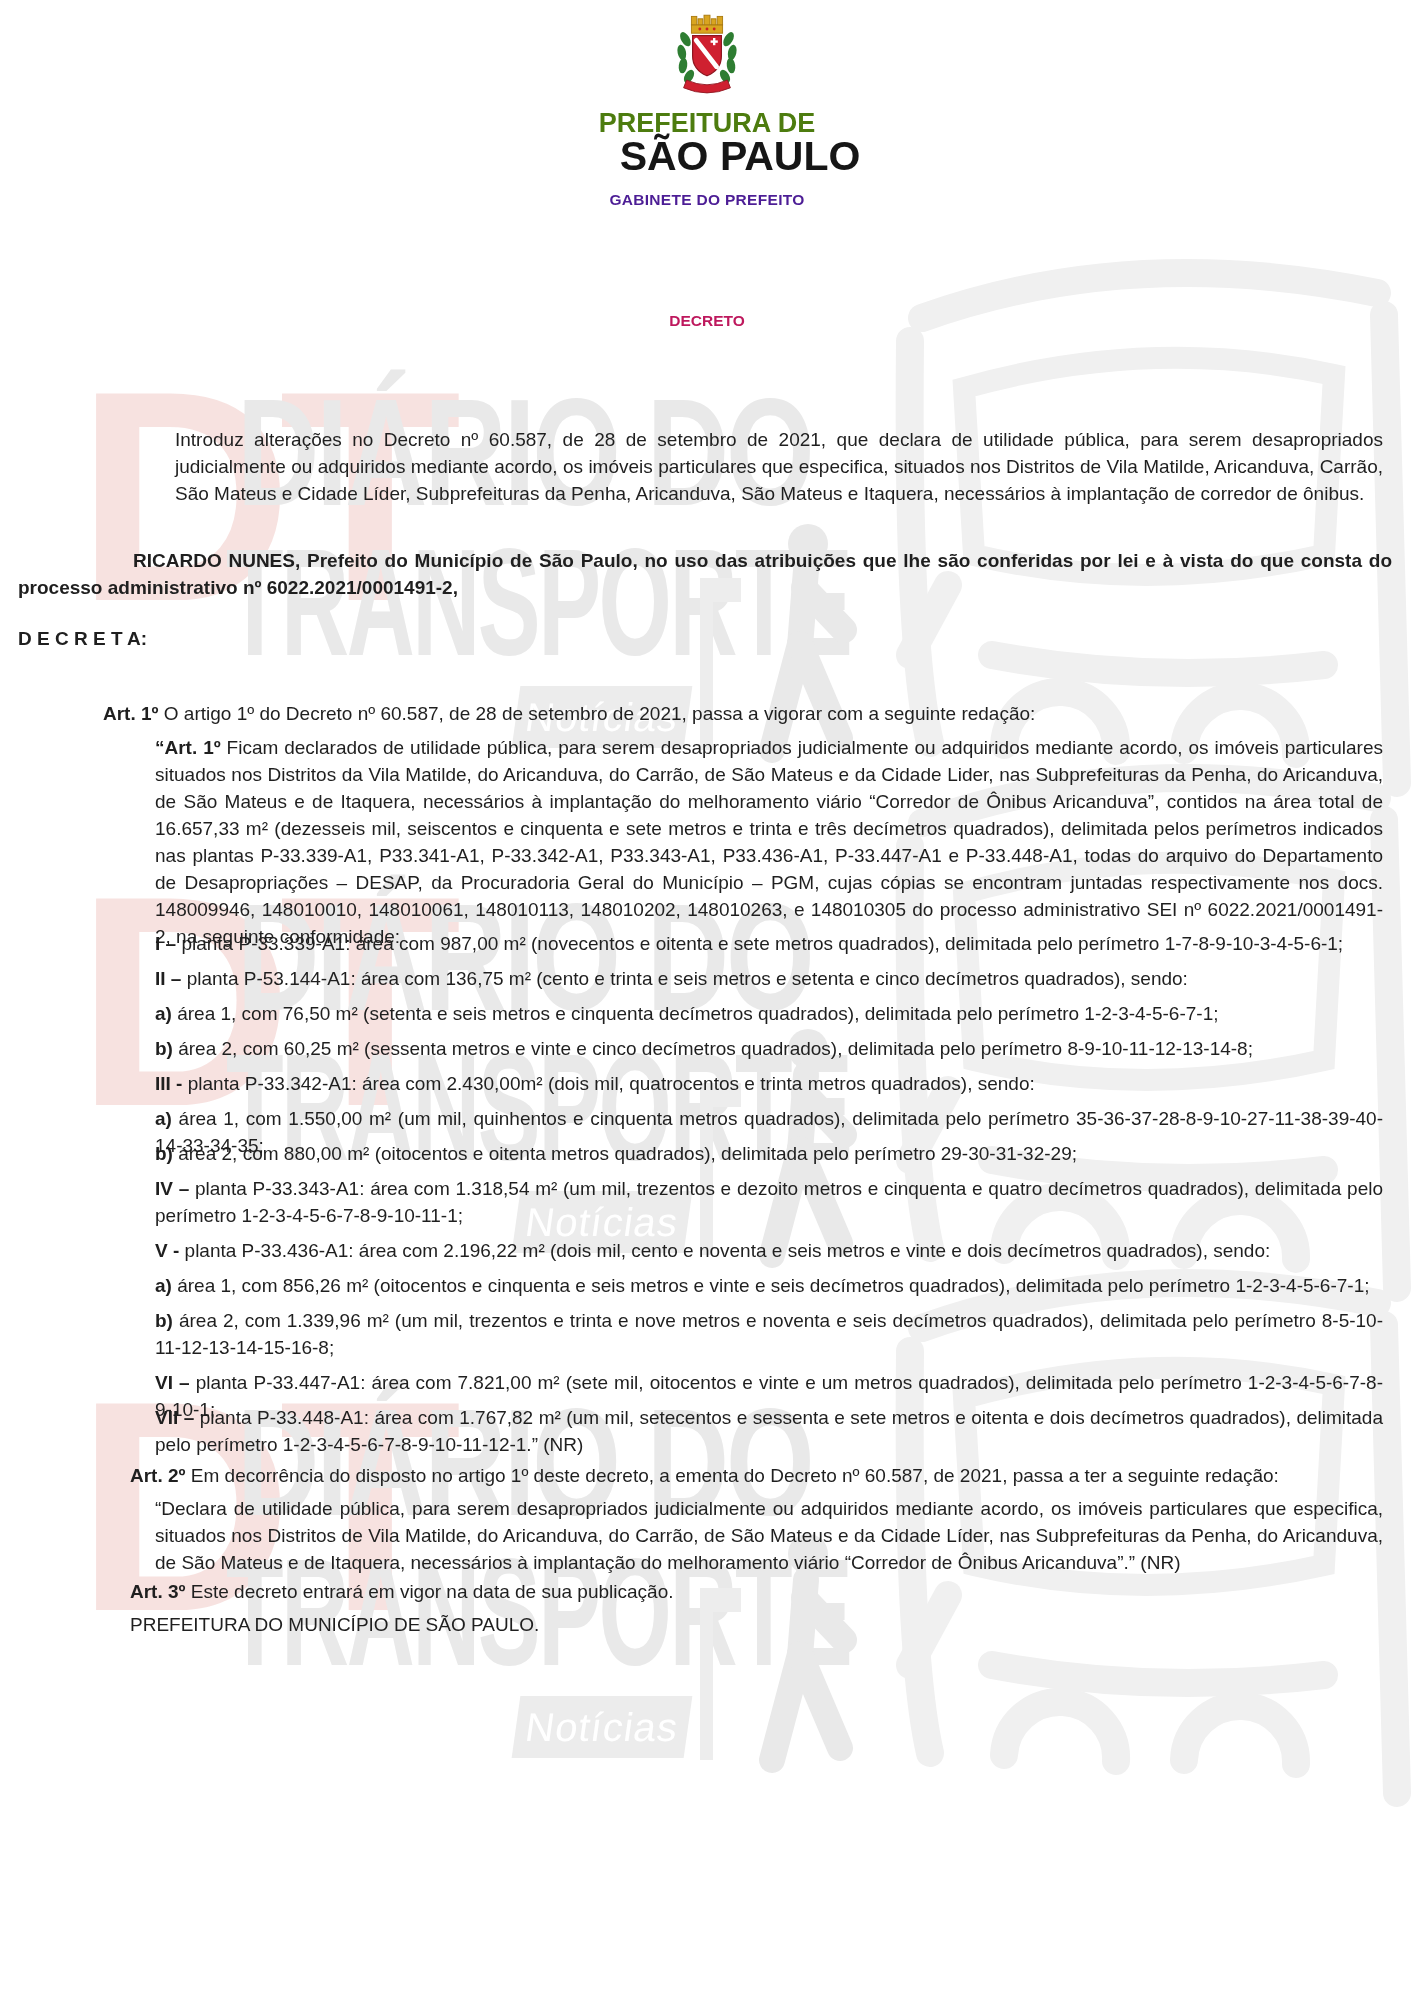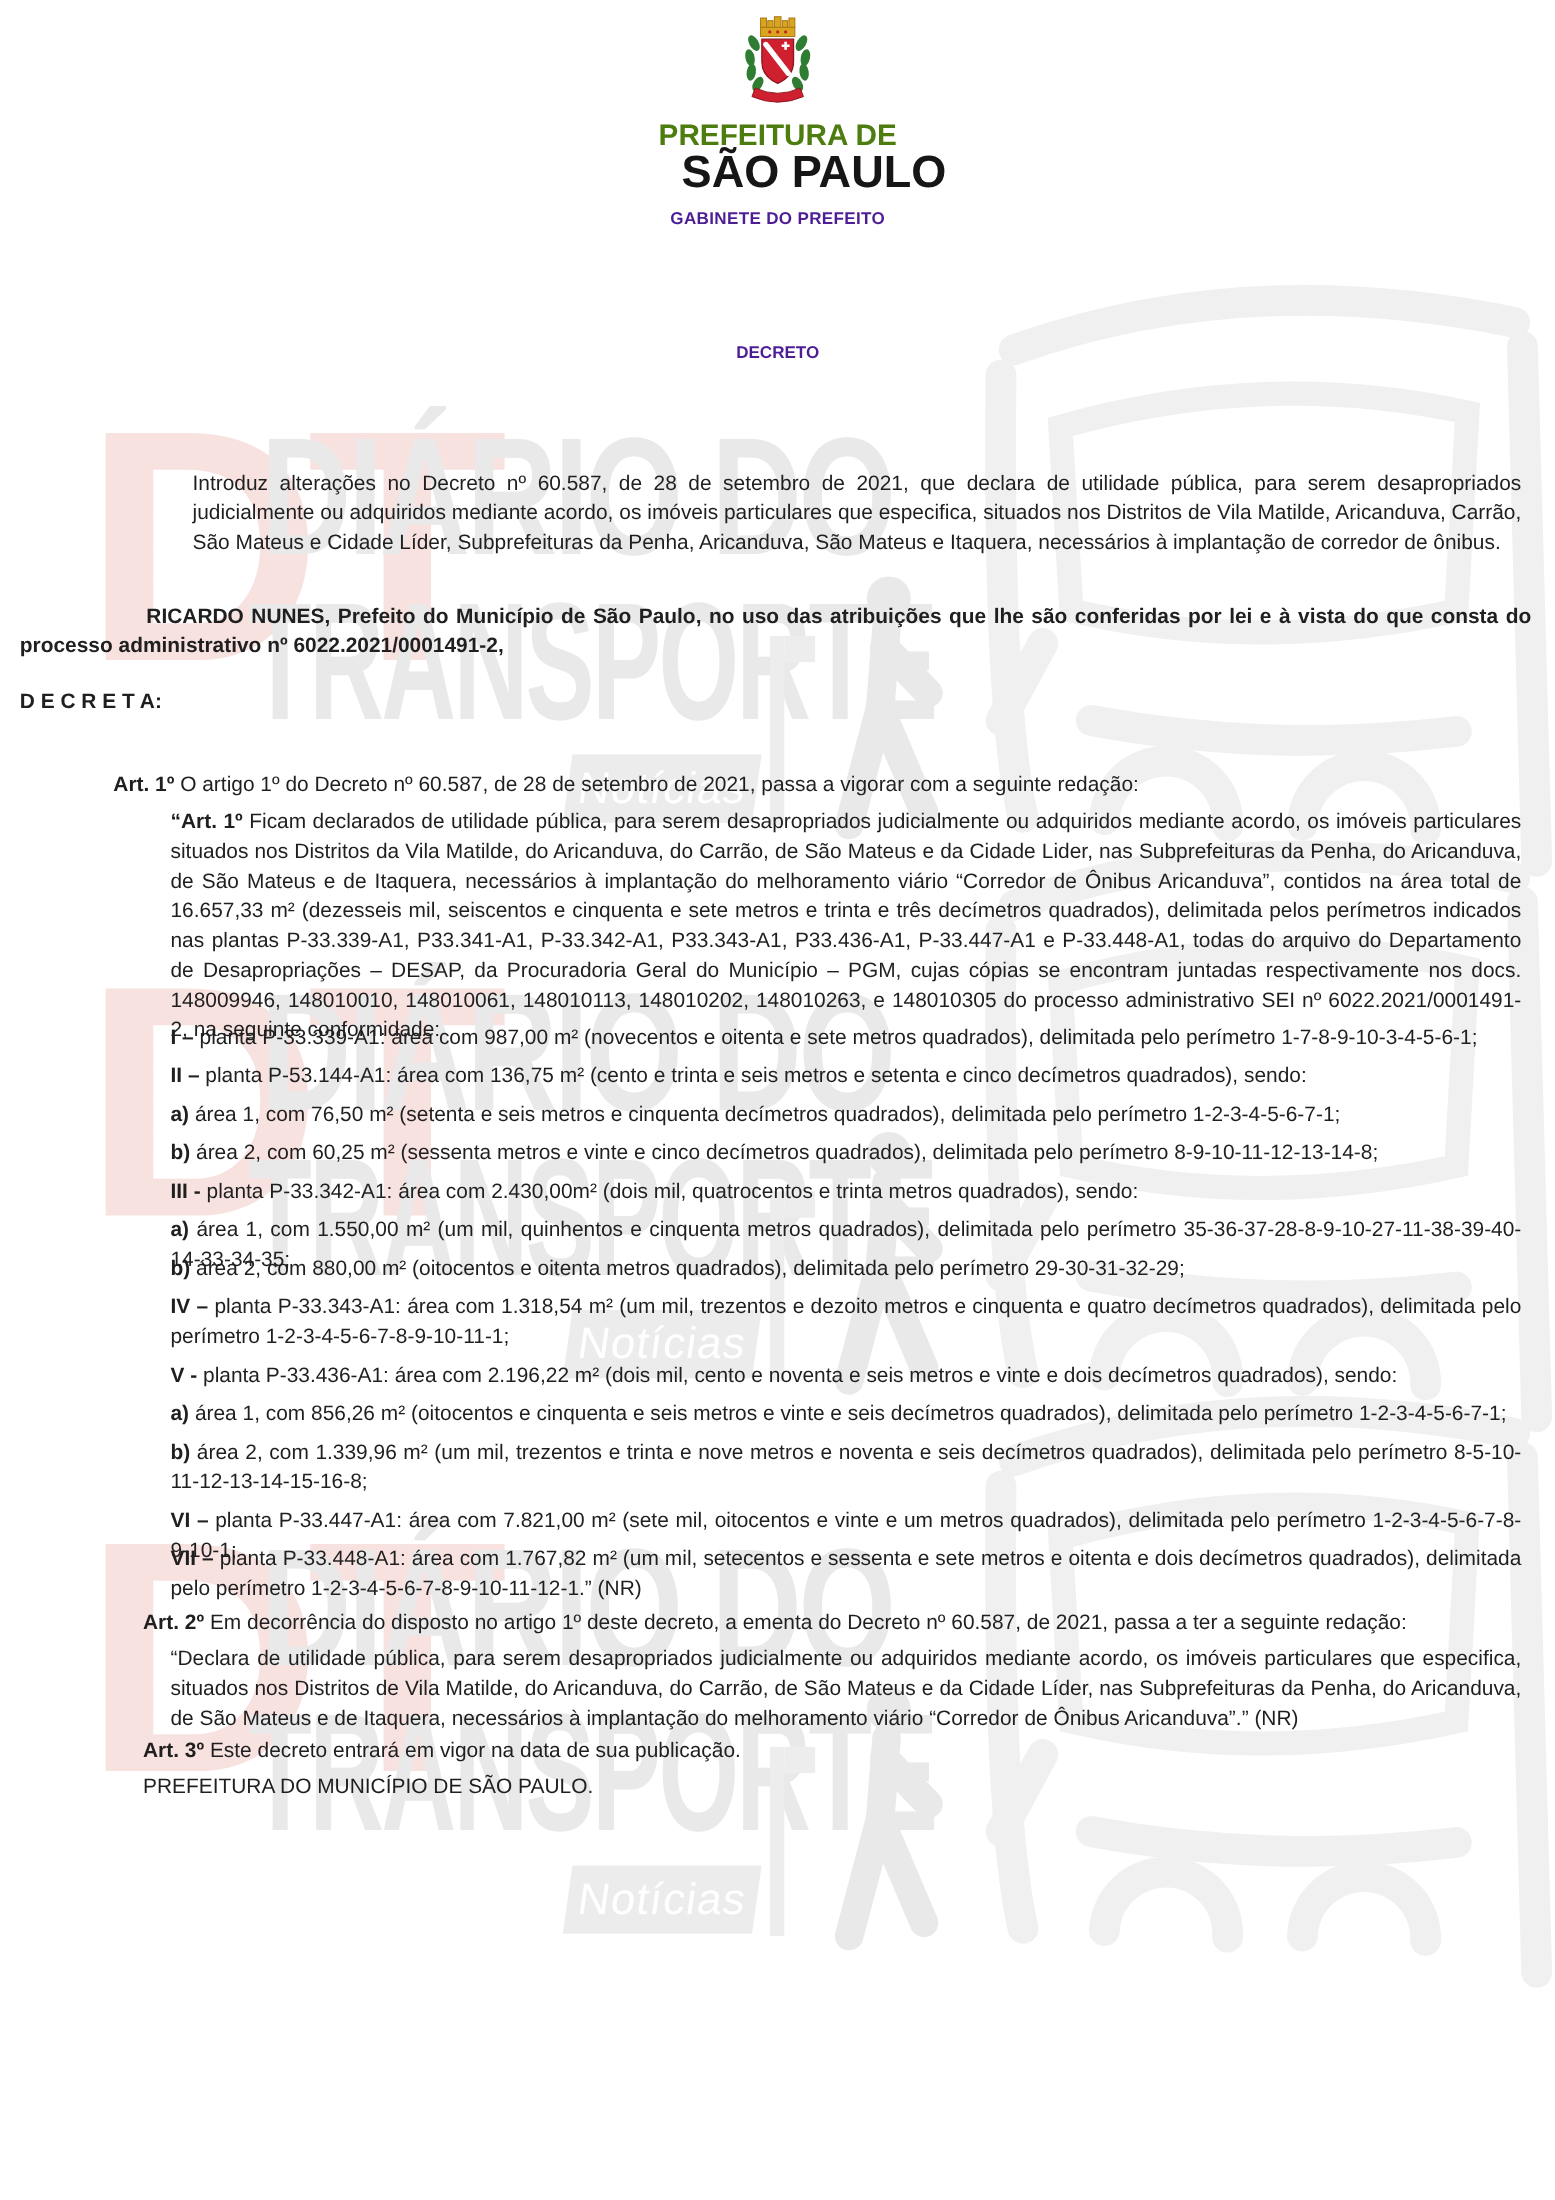--- a/index.html
+++ b/index.html
@@ -22,21 +22,21 @@
   .wm-flag{position:absolute;left:713px;top:300px;width:28px;height:24px;background:#ededed;}
   .wm-person{position:absolute;left:742px;top:240px;}
   .wm-bus{position:absolute;left:852px;top:-55px;}
 
   
   .hdr{position:absolute;left:0;width:1414px;text-align:center;z-index:1;}
   #logo{position:absolute;left:671px;top:8px;z-index:1;}
   #org1{top:108px;font-size:27px;font-weight:bold;color:#4d7c0f;}
   #org2{top:133px;font-size:41px;font-weight:bold;color:#161616;line-height:46px;padding-left:33px;}
   #dept{top:191px;font-size:15.5px;font-weight:bold;color:#4c1d95;letter-spacing:0.3px;}
-  #doc-title{top:312px;font-size:15.5px;font-weight:bold;color:#4c1d95;}
+  #doc-title{top:312px;font-size:15.5px;font-weight:bold;color:#be185d;}
 
   
   .para{position:absolute;margin:0;font-size:19px;line-height:27px;color:#1f1f1f;
         text-align:justify;z-index:1;}
   b{font-weight:bold;}
   #ementa   {top:426px;left:175px;width:1208px;}
   #preamble {top:547px;left:18px;width:1374px;text-indent:115px;font-weight:bold;}
   #decreta  {top:625px;left:18px;width:500px;font-weight:bold;text-align:left;}
   #art1     {top:700px;left:103px;width:1281px;text-align:left;}
   #quote1   {top:734px;left:155px;width:1228px;}

